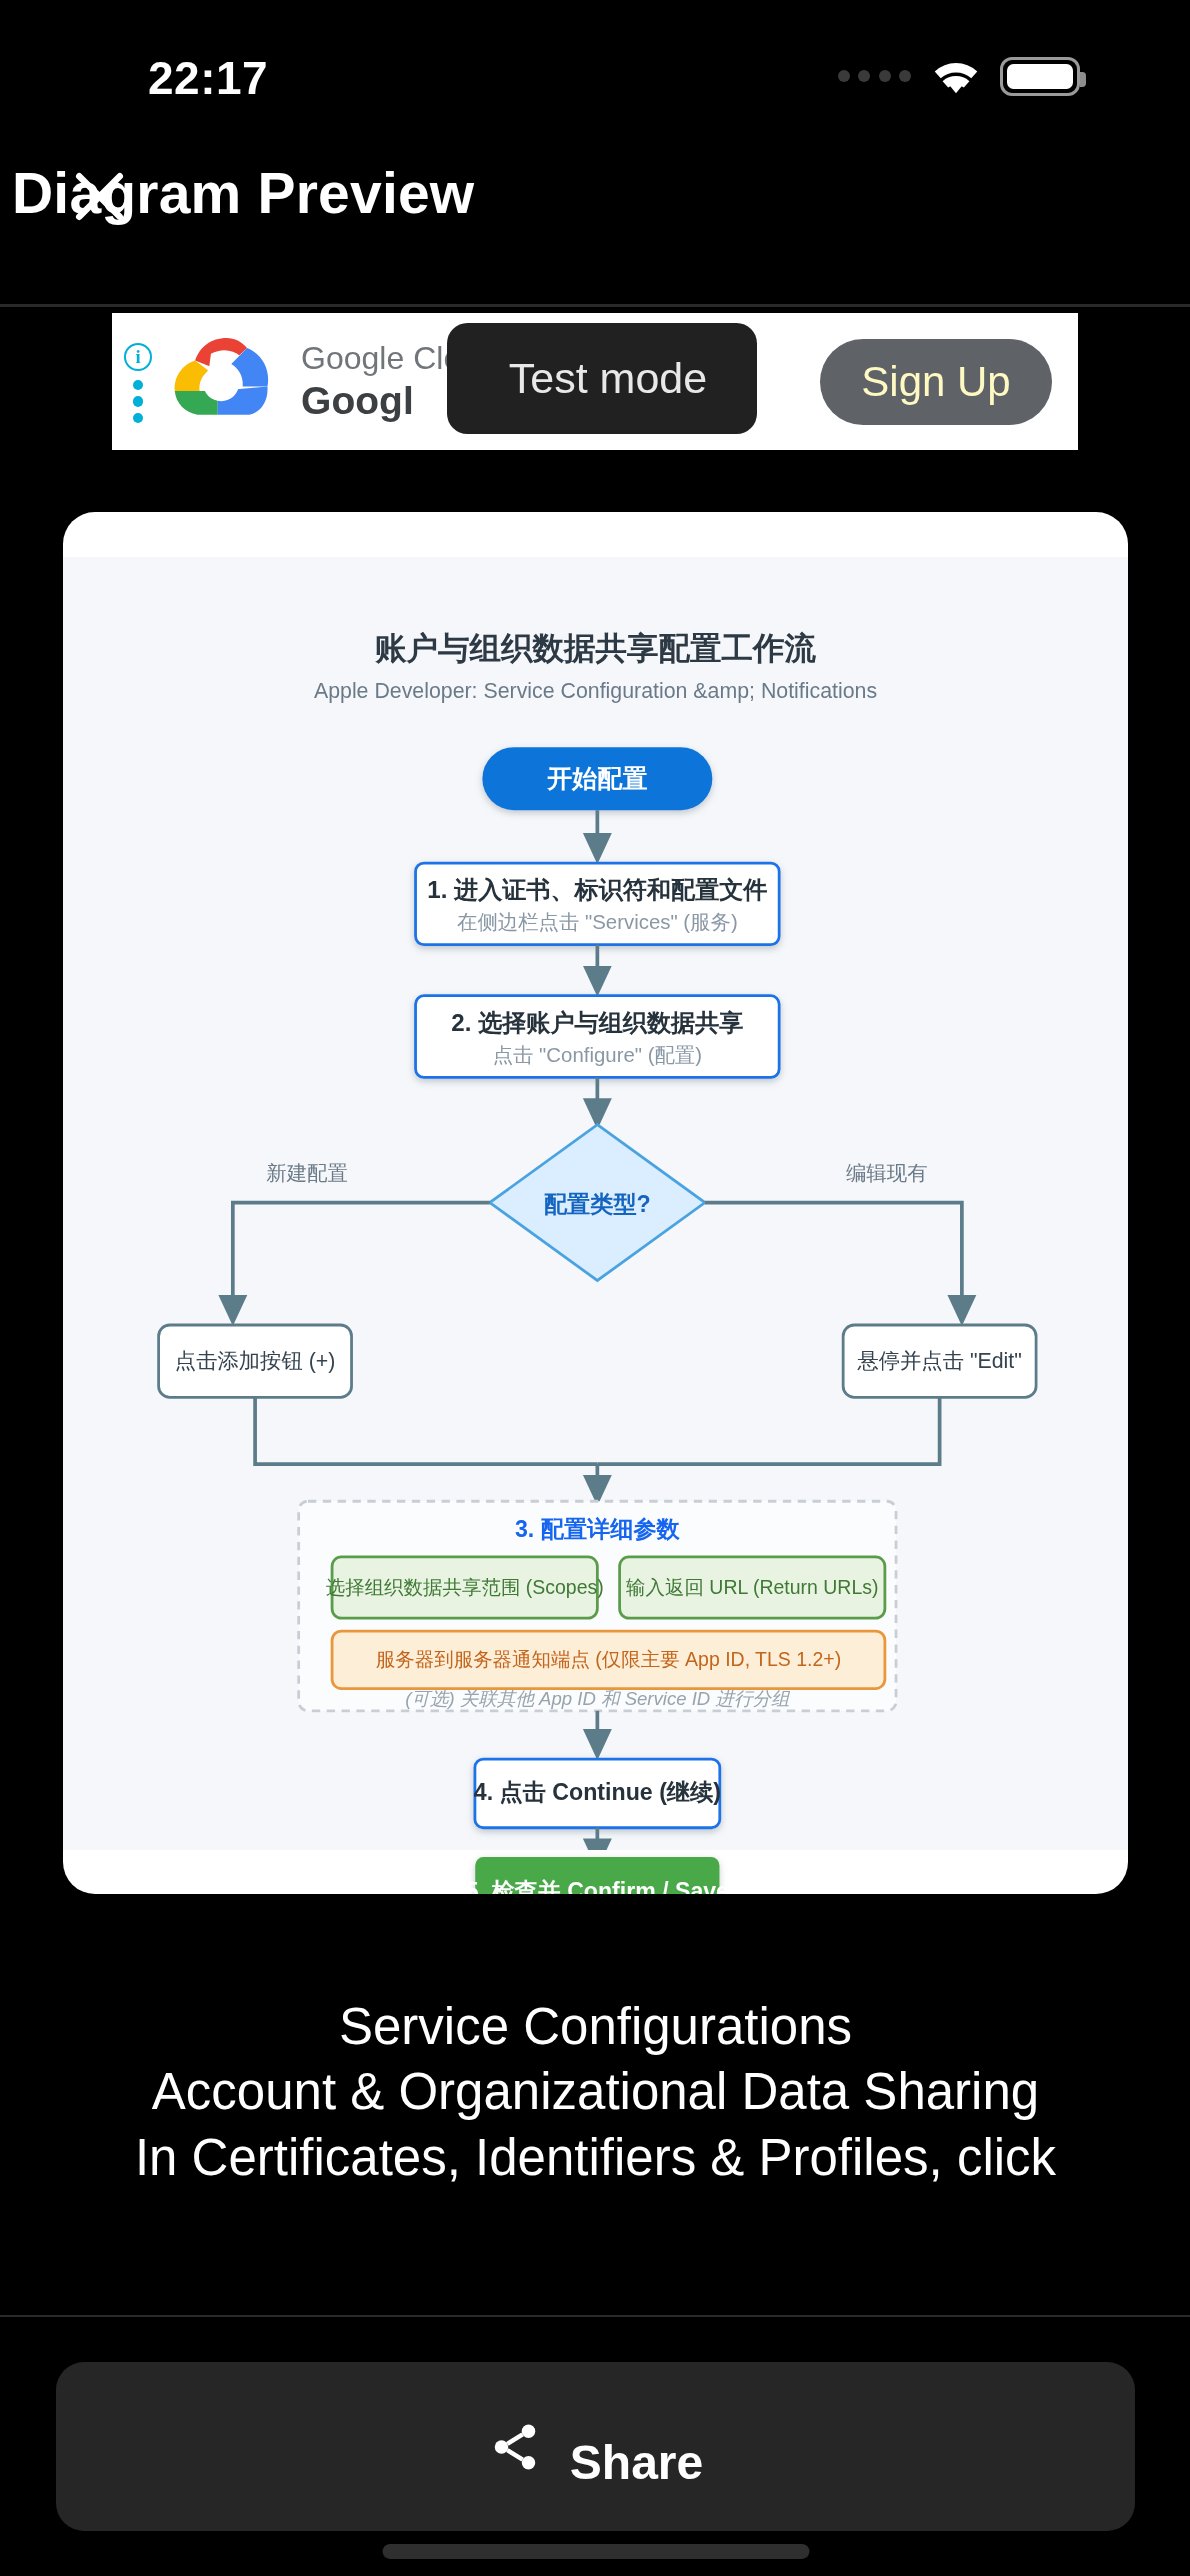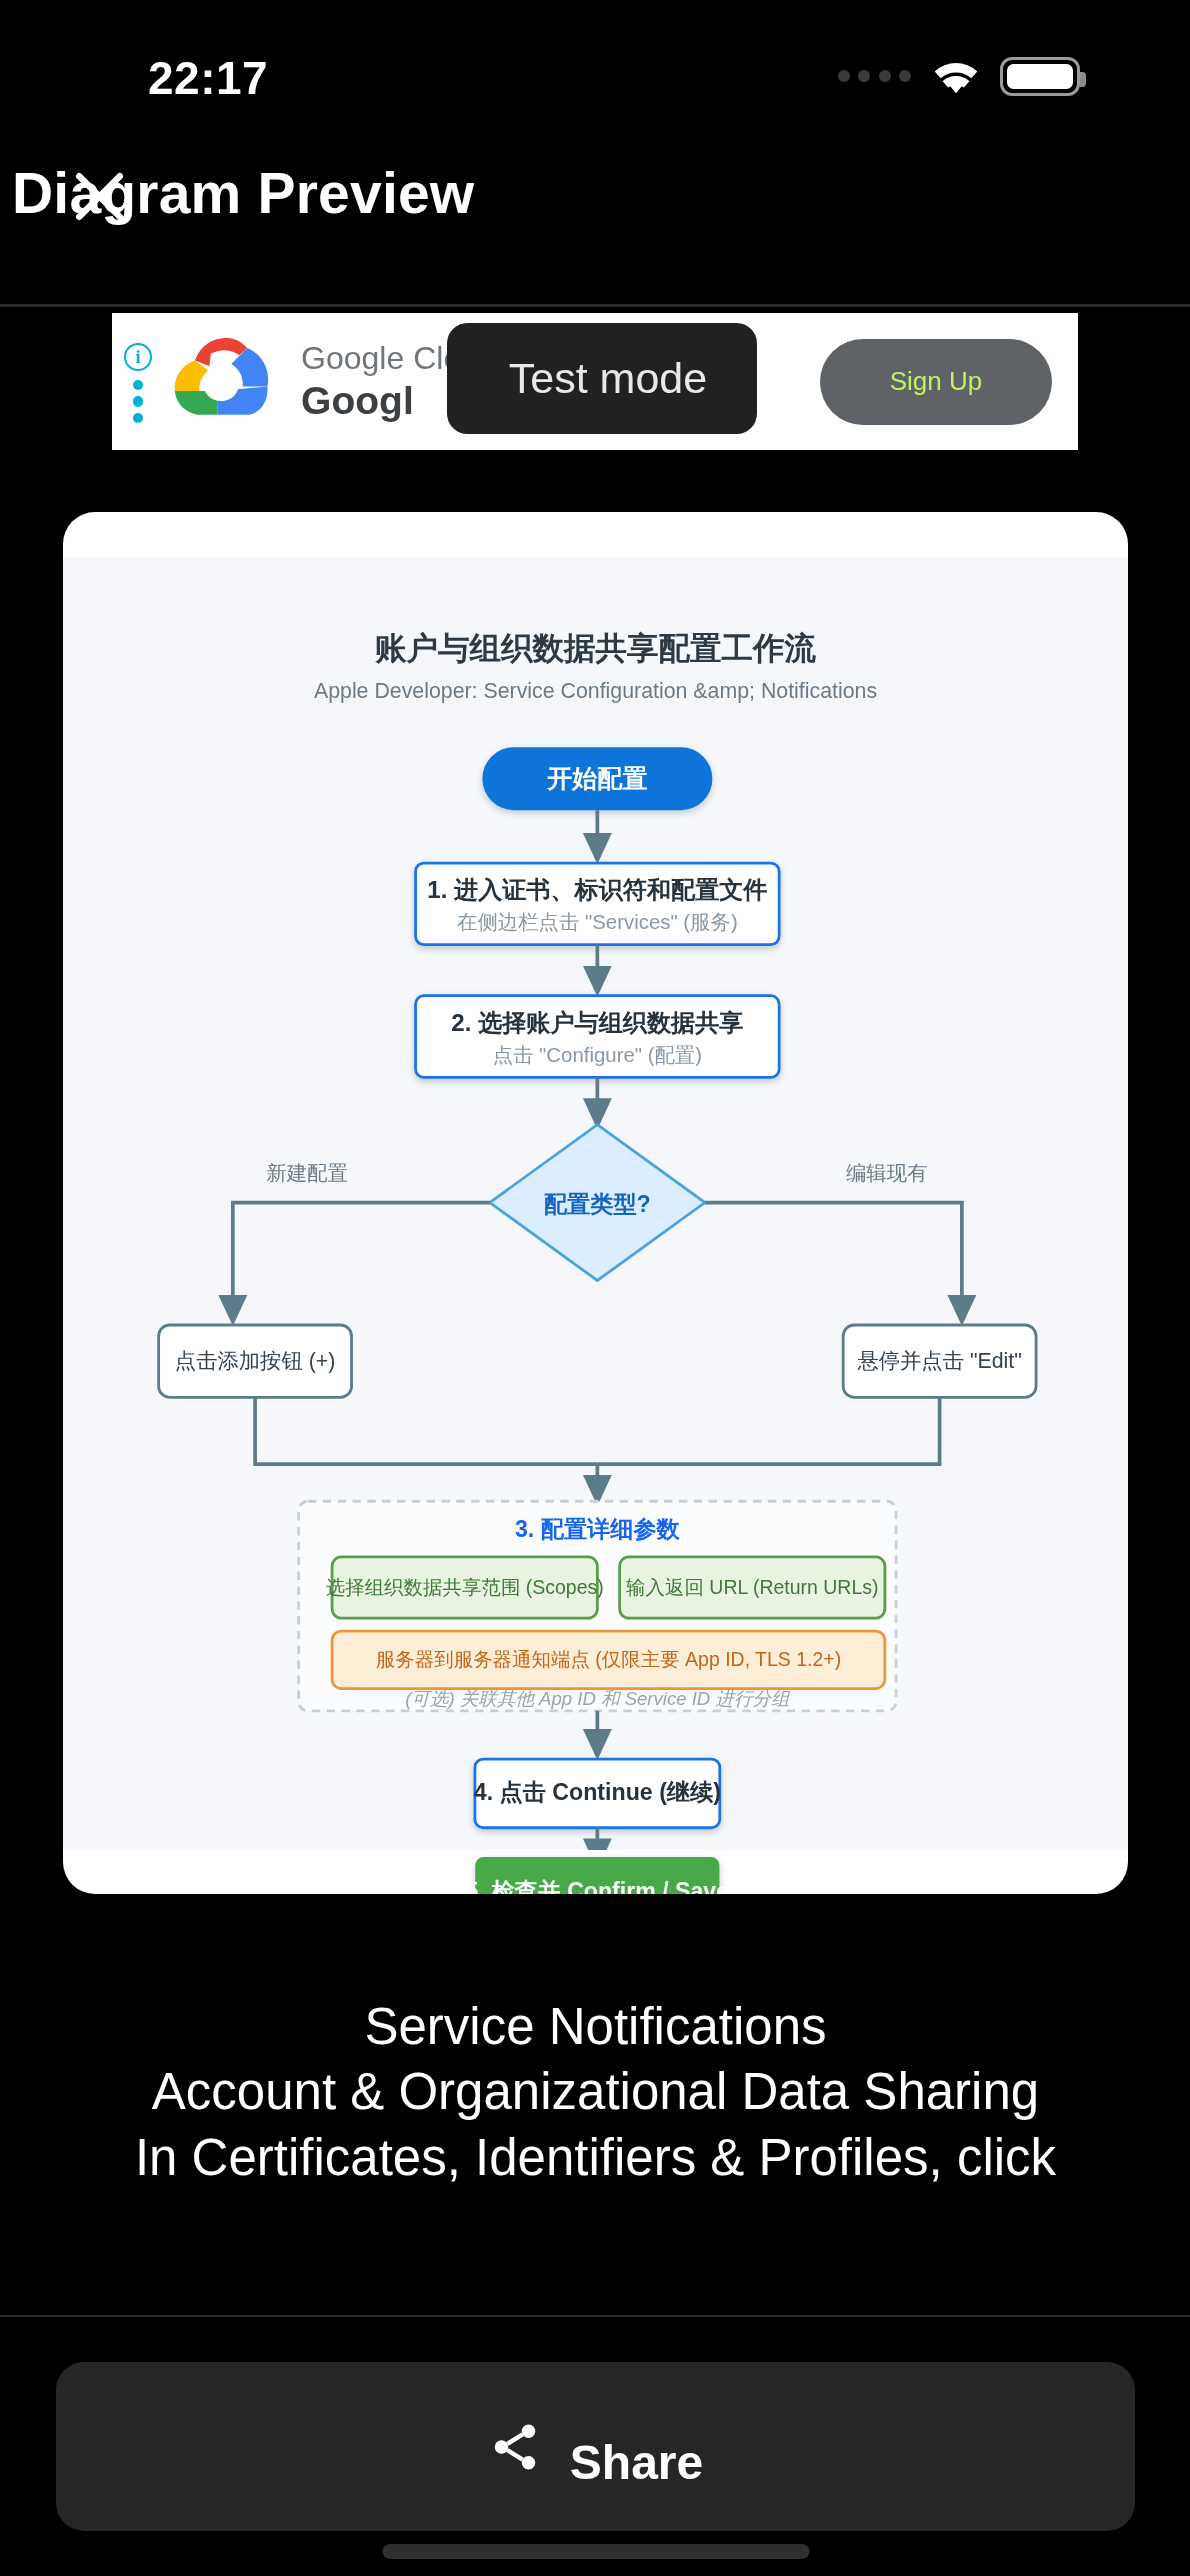--- a/index.html
+++ b/index.html
@@ -76,22 +76,22 @@
   }
   .ad-dots { display: flex; flex-direction: column; gap: 6.5px; }
   .ad-dots i { display: block; width: 10.2px; height: 10.2px; border-radius: 50%; background: #00b0d7; }
   .gcloud-logo { width: 113px; height: 102px; margin-left: 3.7px; flex: none; }
   .ad-text { margin-left: 20.4px; flex: 1; min-width: 0; }
   .ad-line1 { font-size: 32px; color: #70757a; white-space: nowrap; }
   .ad-line2 { font-size: 39px; color: #3c4043; font-weight: 700; white-space: nowrap; margin-top: 1.9px; }
   .ad-signup {
     flex: none; margin-right: 26px;
     width: 232px; height: 86px; border-radius: 50px;
-    background: #5f6368; color: #bef264;
-    font-size: 26px;
+    background: #5f6368; color: #fef9c3;
+    font-size: 42px;
     display: flex; align-items: center; justify-content: center;
     cursor: pointer;
   }
   .test-mode-pill {
     position: absolute; left: 447px; top: 323px;
     width: 310px; height: 111px; border-radius: 20.4px;
     background: #212121; color: #e8e8e8;
     font-size: 43px;
     display: flex; align-items: center; justify-content: center; padding-left: 12px;
   }
@@ -296,21 +296,21 @@
           <rect x="444" y="12" width="264" height="74" rx="9" fill="#4aa94a" filter="url(#sh2)"></rect>
           <text x="576" y="57" text-anchor="middle" font-size="25" font-weight="700" fill="#ffffff" font-family="'Liberation Sans',sans-serif">5. 检查并 Confirm / Save</text>
         </g>
         <line x1="100" y1="120" x2="1048" y2="120" stroke="#dfe4ea" stroke-width="3"></line>
         <text x="100" y="160" font-size="20" fill="#97a3ad" font-family="'Liberation Sans',sans-serif">注: 服务器端点 URL 必须是绝对路径，且包含 scheme、host 和 path。</text>
       </svg>
     </div>
   </div>
 
   <div class="caption">
-    <div>Service Notifications</div>
+    <div>Service Configurations</div>
     <div>Account &amp; Organizational Data Sharing</div>
     <div>In Certificates, Identifiers &amp; Profiles, click</div>
   </div>
 
   <div class="bottom-bar">
     <div class="share-btn">
       <svg width="54" height="54" viewBox="0 0 24 24">
         <circle cx="18" cy="5" r="3" fill="#fff"></circle>
         <circle cx="6" cy="12" r="3" fill="#fff"></circle>
         <circle cx="18" cy="19" r="3" fill="#fff"></circle>

